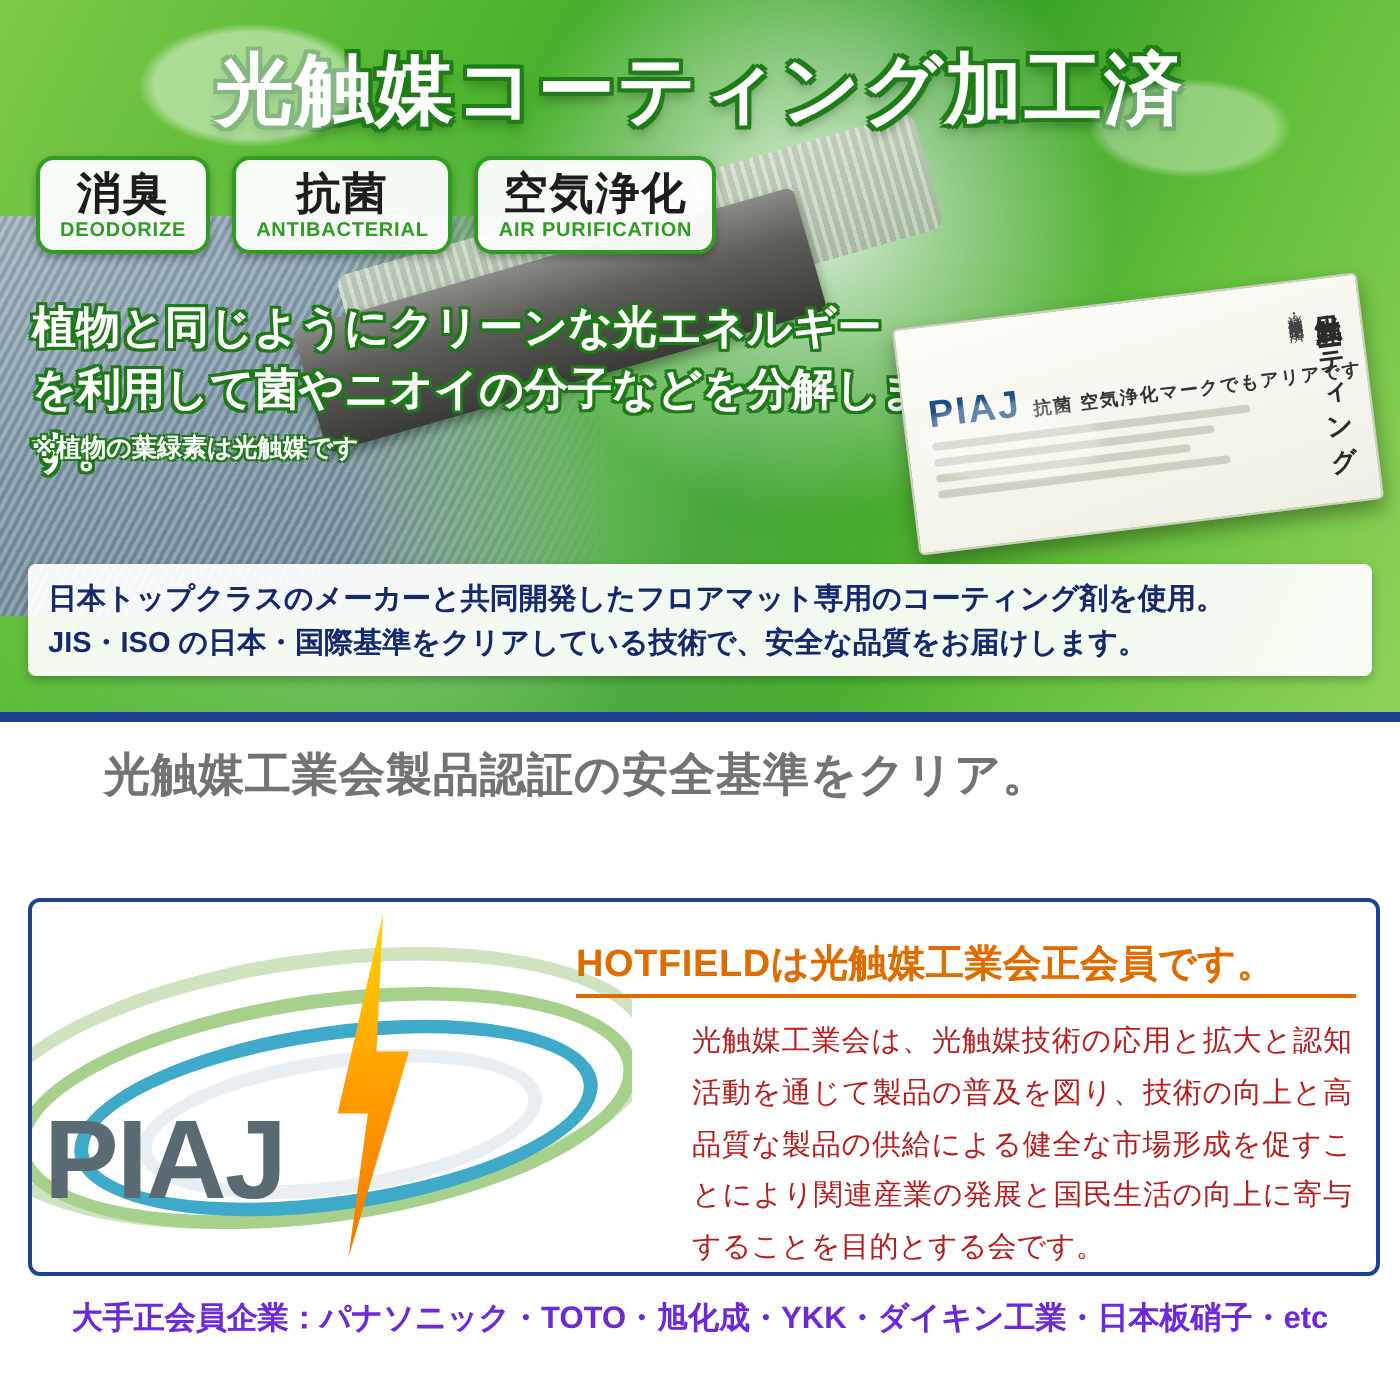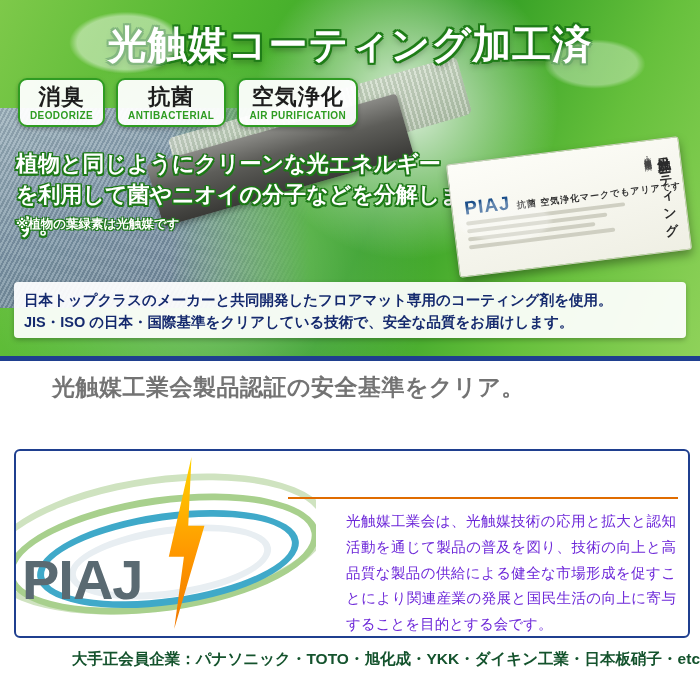--- a/index.html
+++ b/index.html
@@ -151,26 +151,26 @@
     background:linear-gradient(180deg,#ffd400 0%, #ff9900 55%, #f07800 100%);
     clip-path:polygon(62% 0%, 20% 58%, 48% 58%, 30% 100%, 86% 40%, 56% 40%);
   }
 
   .hot{
     position:absolute;left:272px;top:18px;font-size:19px;font-weight:bold;color:#e06c00;letter-spacing:.3px;
   }
   .underline{position:absolute;left:272px;top:46px;width:390px;height:2px;background:#e06c00;}
   .panel-body{
     position:absolute;left:330px;top:58px;width:330px;
-    font-size:14.5px;color:#6d28d9;line-height:1.78;text-align:justify;
+    font-size:14.5px;color:#b91c1c;line-height:1.78;text-align:justify;
   }
 
   .footer{
-    position:absolute;left:0;top:288px;width:700px;text-align:right;
-    font-size:15.5px;font-weight:bold;color:#14532d;
+    position:absolute;left:0;top:288px;width:700px;text-align:center;
+    font-size:15.5px;font-weight:bold;color:#6d28d9;
   }
 </style>
 </head>
 <body>
 
 <div class="page">
 
   <div class="top">
 
     <div class="carpet"></div>
@@ -231,19 +231,20 @@
     <div class="panel">
       <div class="piaj">
         <div class="swoosh s1"></div>
         <div class="swoosh s2"></div>
         <div class="swoosh s3"></div>
         <div class="swoosh s4"></div>
         <div class="bolt"></div>
         <div class="piaj-text">PIAJ</div>
       </div>
 
+      <div class="hot">HOTFIELDは光触媒工業会正会員です。</div>
       <div class="underline"></div>
       <div class="panel-body">光触媒工業会は、光触媒技術の応用と拡大と認知活動を通じて製品の普及を図り、技術の向上と高品質な製品の供給による健全な市場形成を促すことにより関連産業の発展と国民生活の向上に寄与することを目的とする会です。</div>
     </div>
 
     <div class="footer">大手正会員企業：パナソニック・TOTO・旭化成・YKK・ダイキン工業・日本板硝子・etc</div>
   </div>
 </div>
 
 </body></html>

